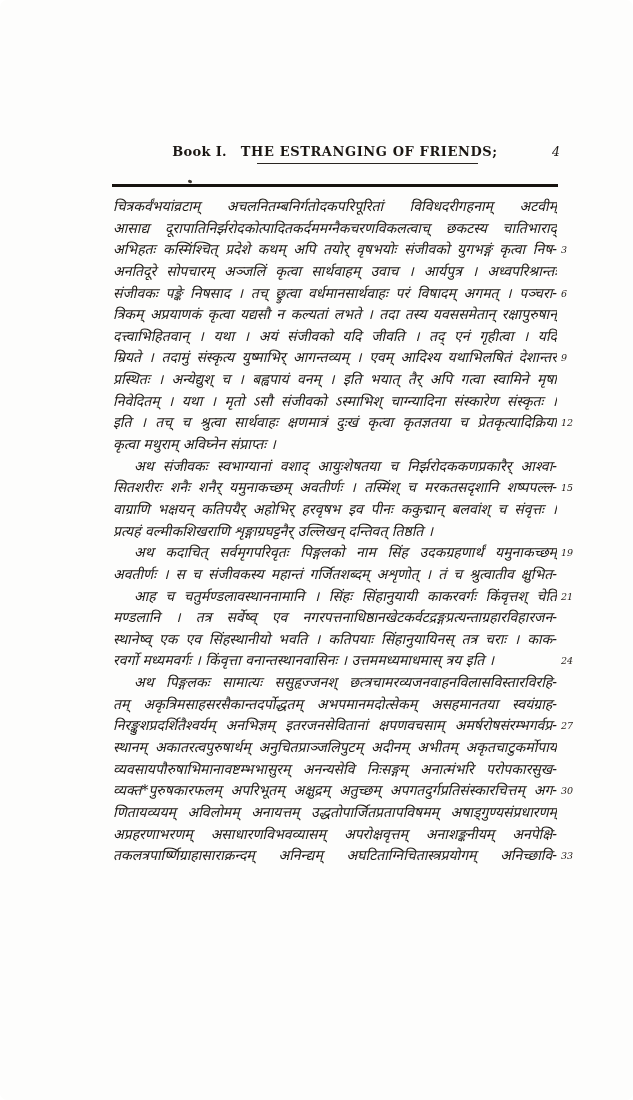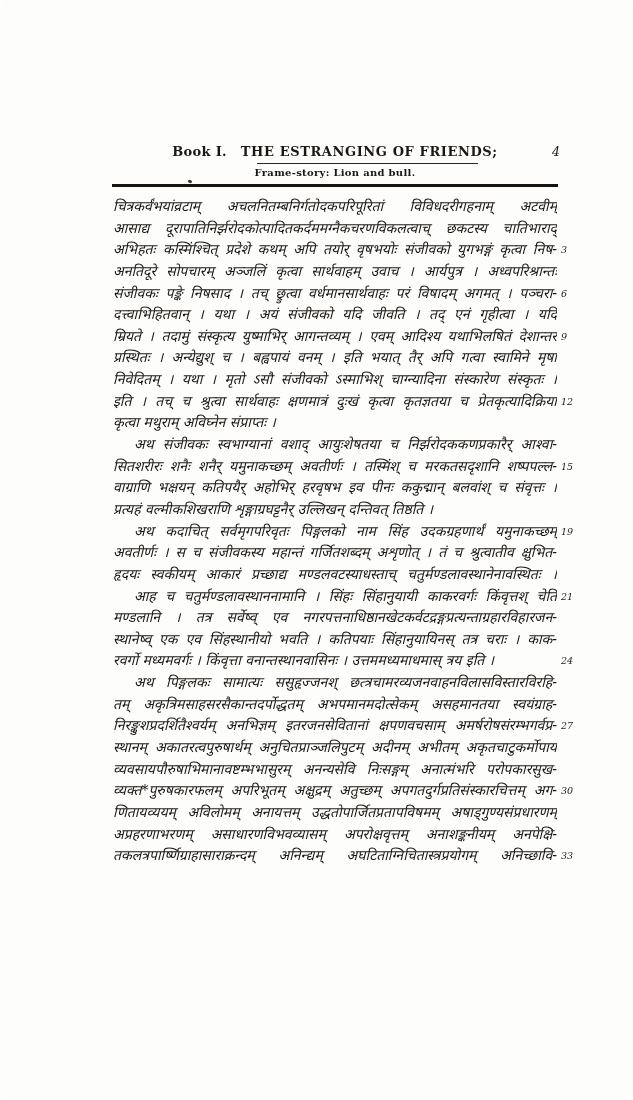--- a/index.html
+++ b/index.html
@@ -63,21 +63,20 @@
 <div class="page">
 
   <div class="header-line">
     <span class="book-label">Book I.</span><span>THE ESTRANGING OF FRIENDS;</span>
   </div>
 
   <div class="title-underline"></div>
 
   <div class="page-number">4</div>
 
-  <div class="subtitle">Frame-story: Lion and bull.</div>
 
   <div class="ink-speck"></div>
 
   <div class="header-rule"></div>
 
   <div class="textblock">
 
   <div class="line">
         <span class="line-text">चित्रकर्वंभयांव्रटाम् अचलनितम्बनिर्गतोदकपरिपूरितां विविधदरीगहनाम् अटवीम्</span>
         <span class="line-num"></span>
@@ -92,20 +91,24 @@
       </div>
       <div class="line">
         <span class="line-text">अनतिदूरे सोपचारम् अञ्जलिं कृत्वा सार्थवाहम् उवाच । आर्यपुत्र । अध्वपरिश्रान्तः</span>
         <span class="line-num"></span>
       </div>
       <div class="line">
         <span class="line-text">संजीवकः पङ्के निषसाद । तच् छ्रुत्वा वर्धमानसार्थवाहः परं विषादम् अगमत् । पञ्चरा-</span>
         <span class="line-num">6</span>
       </div>
       <div class="line">
+        <span class="line-text">त्रिकम् अप्रयाणकं कृत्वा यद्यसौ न कल्यतां लभते । तदा तस्य यवससमेतान् रक्षापुरुषान्</span>
+        <span class="line-num"></span>
+      </div>
+      <div class="line">
         <span class="line-text">दत्त्वाभिहितवान् । यथा । अयं संजीवको यदि जीवति । तद् एनं गृहीत्वा । यदि</span>
         <span class="line-num"></span>
       </div>
       <div class="line">
         <span class="line-text">म्रियते । तदामुं संस्कृत्य युष्माभिर् आगन्तव्यम् । एवम् आदिश्य यथाभिलषितं देशान्तरं</span>
         <span class="line-num">9</span>
       </div>
       <div class="line">
         <span class="line-text">प्रस्थितः । अन्येद्युश् च । बह्वपायं वनम् । इति भयात् तैर् अपि गत्वा स्वामिने मृषा</span>
         <span class="line-num"></span>
@@ -137,24 +140,20 @@
       <div class="line nofill">
         <span class="line-text">प्रत्यहं वल्मीकशिखराणि शृङ्गाग्रघट्टनैर् उल्लिखन् दन्तिवत् तिष्ठति ।</span>
         <span class="line-num"></span>
       </div>
       <div class="line indent">
         <span class="line-text">अथ कदाचित् सर्वमृगपरिवृतः पिङ्गलको नाम सिंह उदकग्रहणार्थं यमुनाकच्छम्</span>
         <span class="line-num">19</span>
       </div>
       <div class="line">
         <span class="line-text">अवतीर्णः । स च संजीवकस्य महान्तं गर्जितशब्दम् अशृणोत् । तं च श्रुत्वातीव क्षुभित-</span>
-        <span class="line-num"></span>
-      </div>
-      <div class="line">
-        <span class="line-text">हृदयः स्वकीयम् आकारं प्रच्छाद्य मण्डलवटस्याधस्ताच् चतुर्मण्डलावस्थानेनावस्थितः ।</span>
         <span class="line-num"></span>
       </div>
       <div class="line indent">
         <span class="line-text">आह च चतुर्मण्डलावस्थाननामानि । सिंहः सिंहानुयायी काकरवर्गः किंवृत्तश् चेति</span>
         <span class="line-num">21</span>
       </div>
       <div class="line">
         <span class="line-text">मण्डलानि । तत्र सर्वेष्व् एव नगरपत्तनाधिष्ठानखेटकर्वटद्रङ्गप्रत्यन्ताग्रहारविहारजन-</span>
         <span class="line-num"></span>
       </div>

